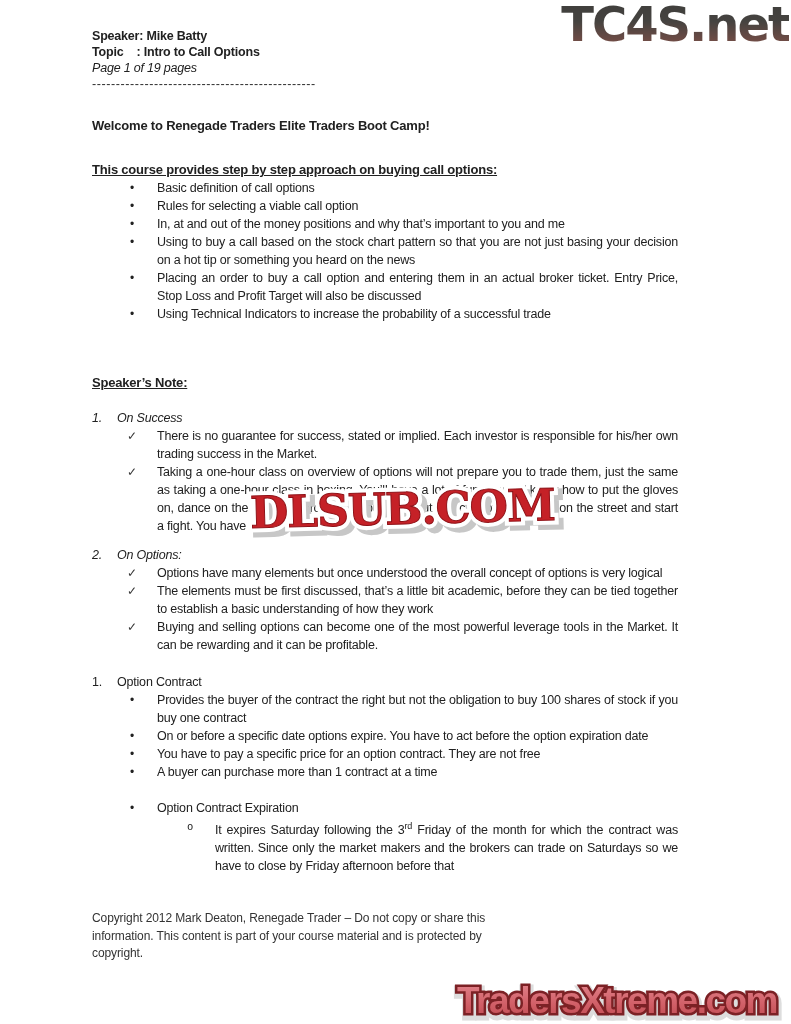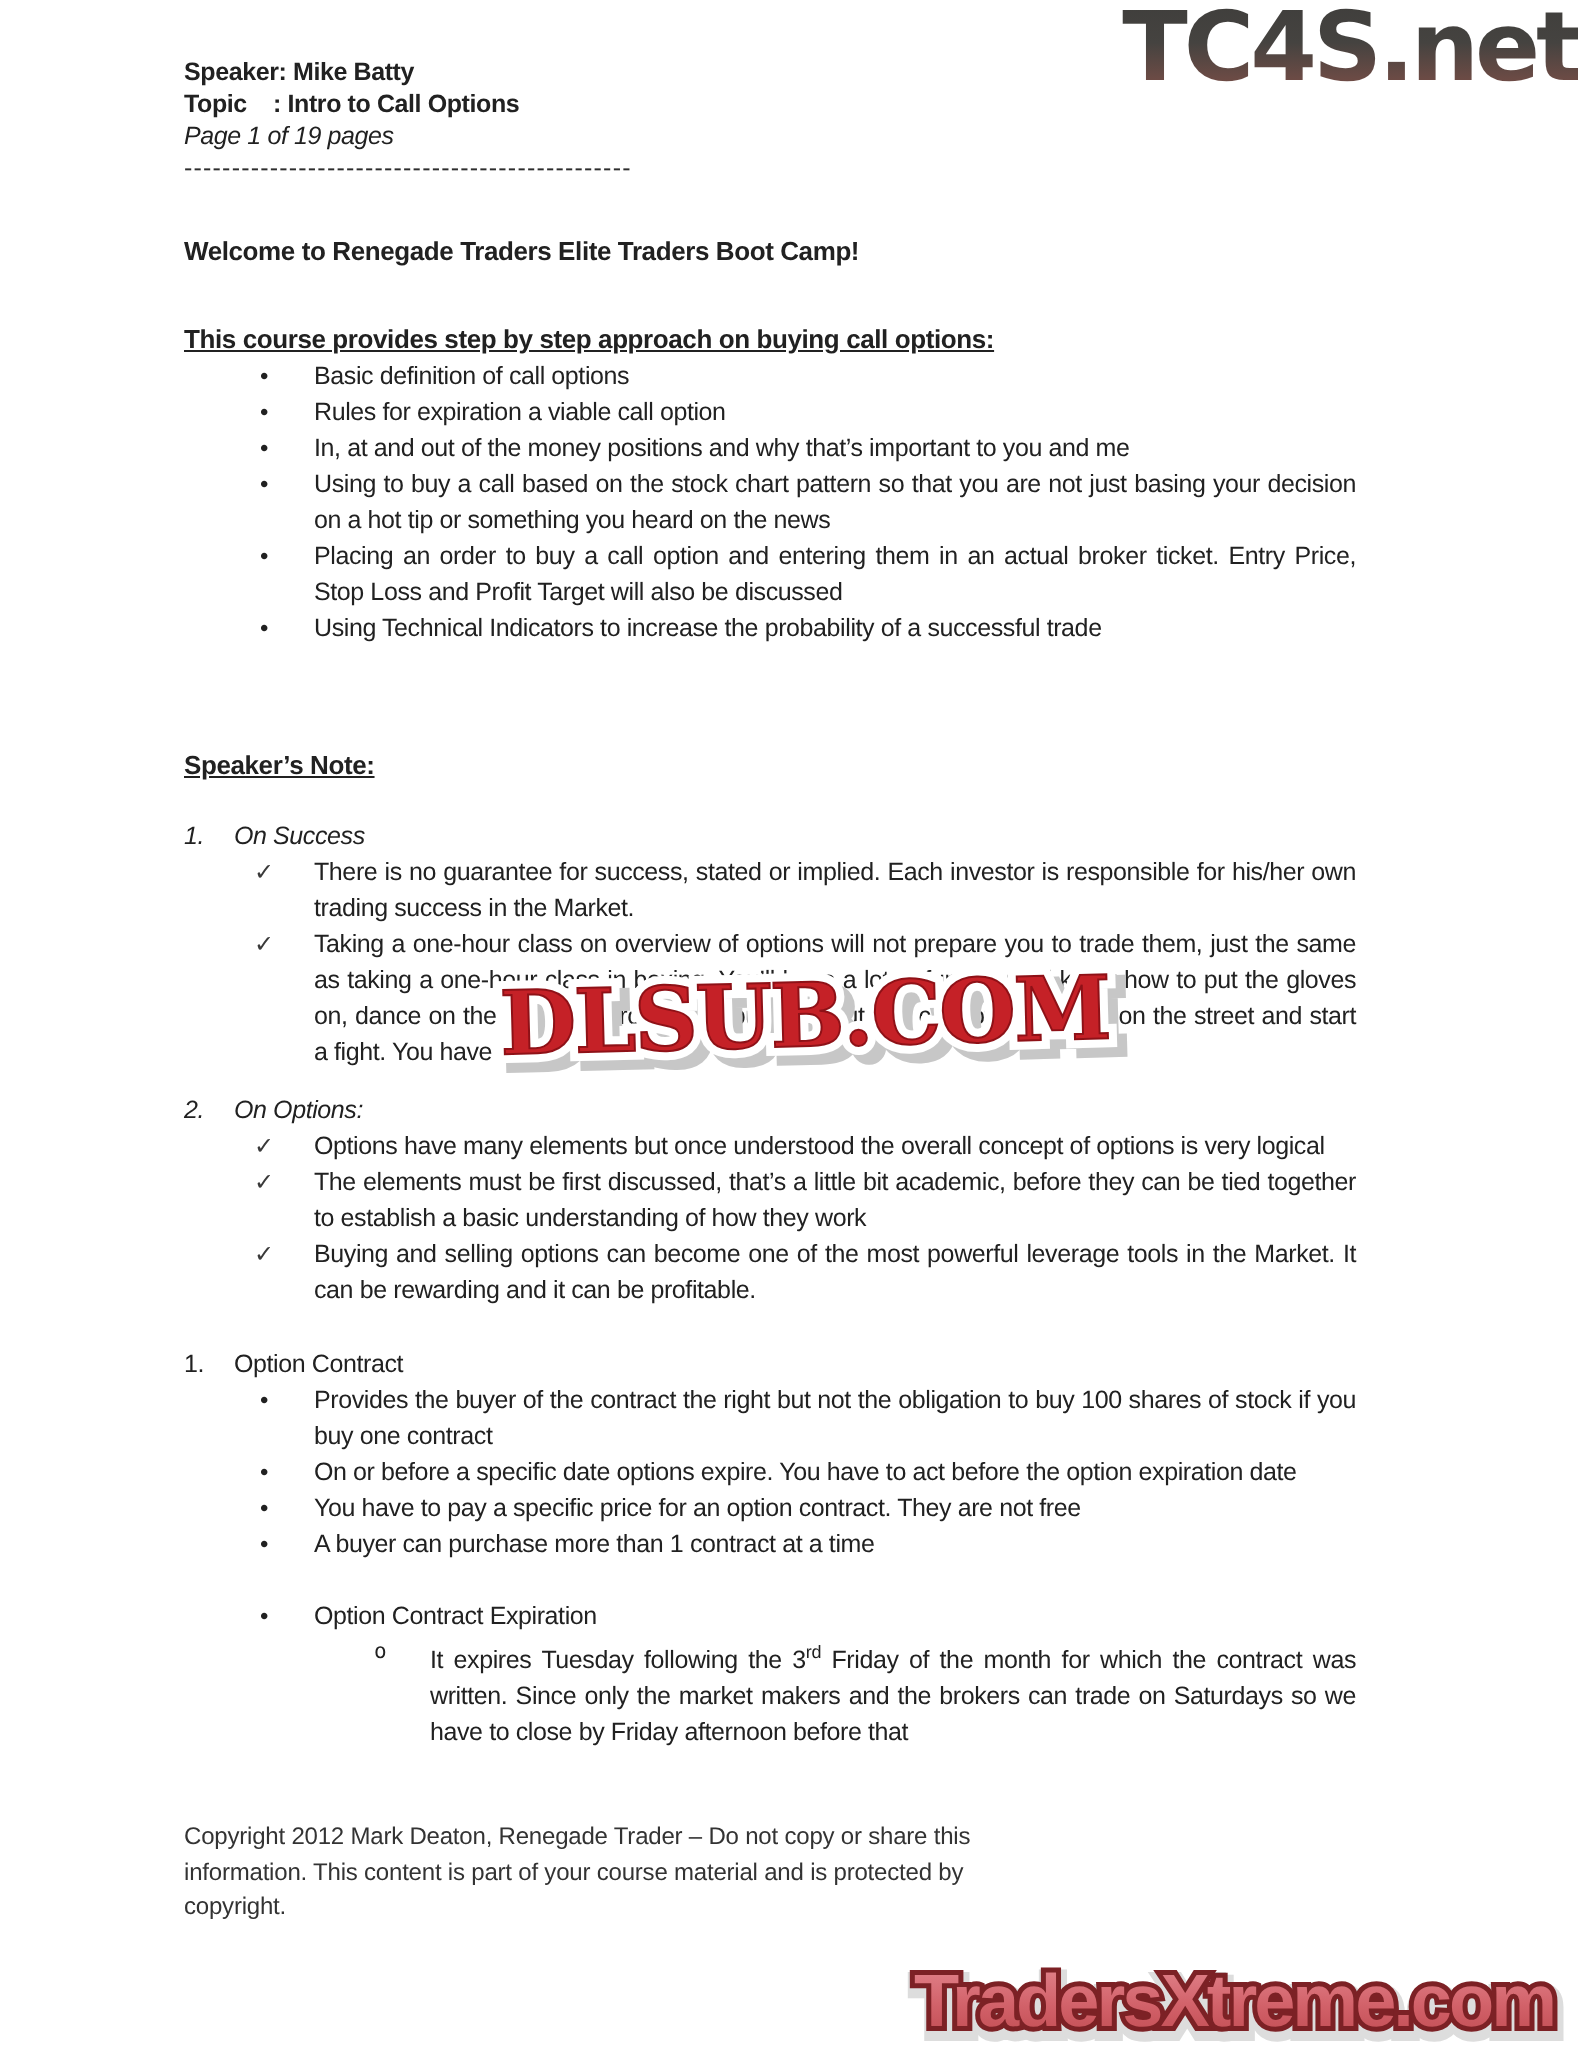--- a/index.html
+++ b/index.html
@@ -79,21 +79,21 @@
 
     <p class="welcome">Welcome to Renegade Traders Elite Traders Boot Camp!</p>
 
     <p class="sec-heading m-course">This course provides step by step approach on buying call options:</p>
     <div class="li">
       <span class="mk mk-b">•</span>
       <p>Basic definition of call options</p>
     </div>
     <div class="li">
       <span class="mk mk-b">•</span>
-      <p>Rules for expiration a viable call option</p>
+      <p>Rules for selecting a viable call option</p>
     </div>
     <div class="li">
       <span class="mk mk-b">•</span>
       <p>In, at and out of the money positions and why that’s important to you and me</p>
     </div>
     <div class="li">
       <span class="mk mk-b">•</span>
       <p>Using to buy a call based on the stock chart pattern so that you are not just basing your decision on a hot tip or something you heard on the news</p>
     </div>
     <div class="li">
@@ -158,21 +158,21 @@
       <span class="mk mk-b">•</span>
       <p>A buyer can purchase more than 1 contract at a time</p>
     </div>
 
     <div class="li m-exp">
       <span class="mk mk-b">•</span>
       <p>Option Contract Expiration</p>
     </div>
     <div class="li">
       <span class="mk mk-o">o</span>
-      <p><span>It expires Tuesday following the 3</span><sup>rd</sup><span> Friday of the month for which the contract was written. Since only the market makers and the brokers can trade on Saturdays so we have to close by Friday afternoon before that</span></p>
+      <p><span>It expires Saturday following the 3</span><sup>rd</sup><span> Friday of the month for which the contract was written. Since only the market makers and the brokers can trade on Saturdays so we have to close by Friday afternoon before that</span></p>
     </div>
 
     <p class="copyright">Copyright 2012 Mark Deaton, Renegade Trader – Do not copy or share this information. This content is part of your course material and is protected by copyright.</p>
   </div>
 
   <div class="dlsub">
     <span class="dl dl1">DLSUB.COM</span>
     <span class="dl dl2">DLSUB.COM</span>
     <span class="dl dl3">DLSUB.COM</span>
   </div>

